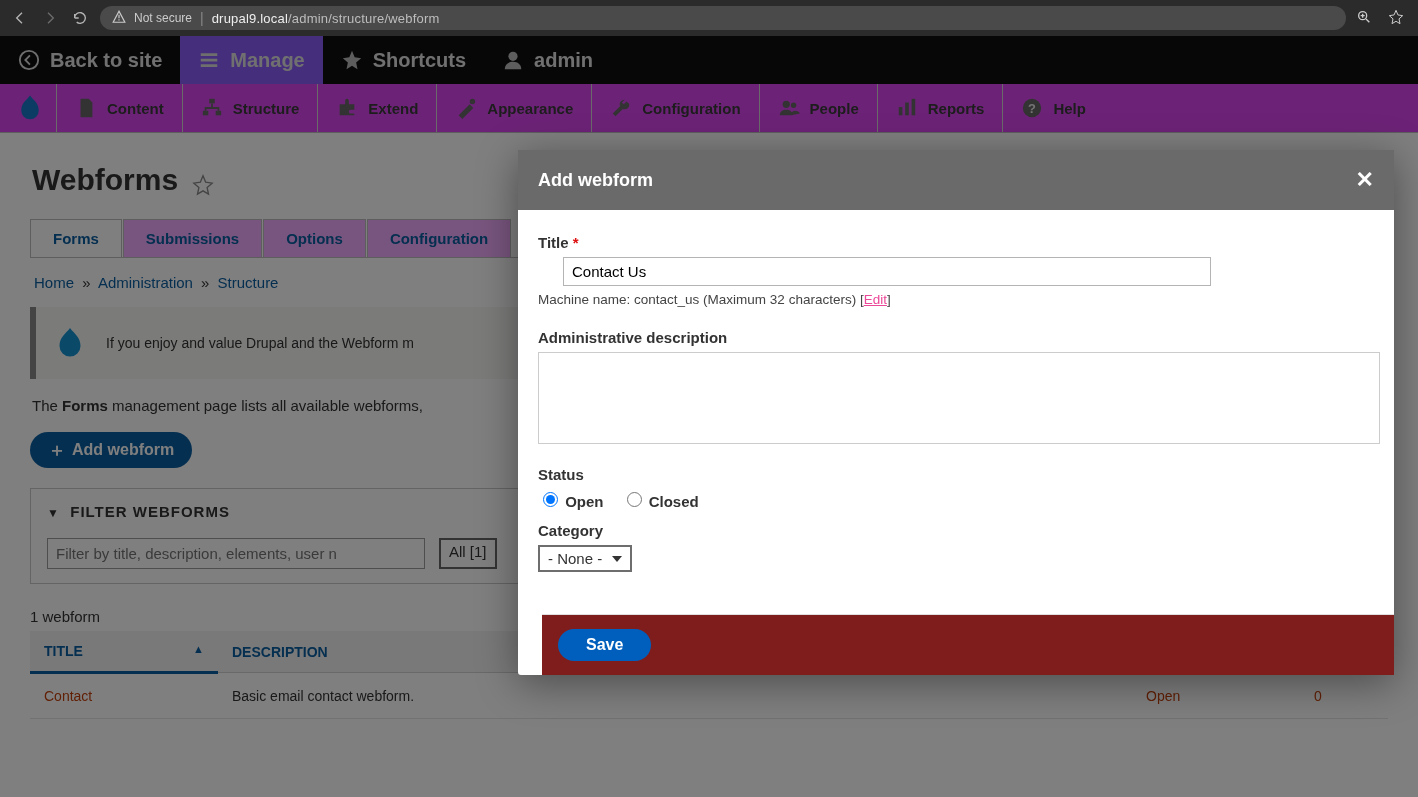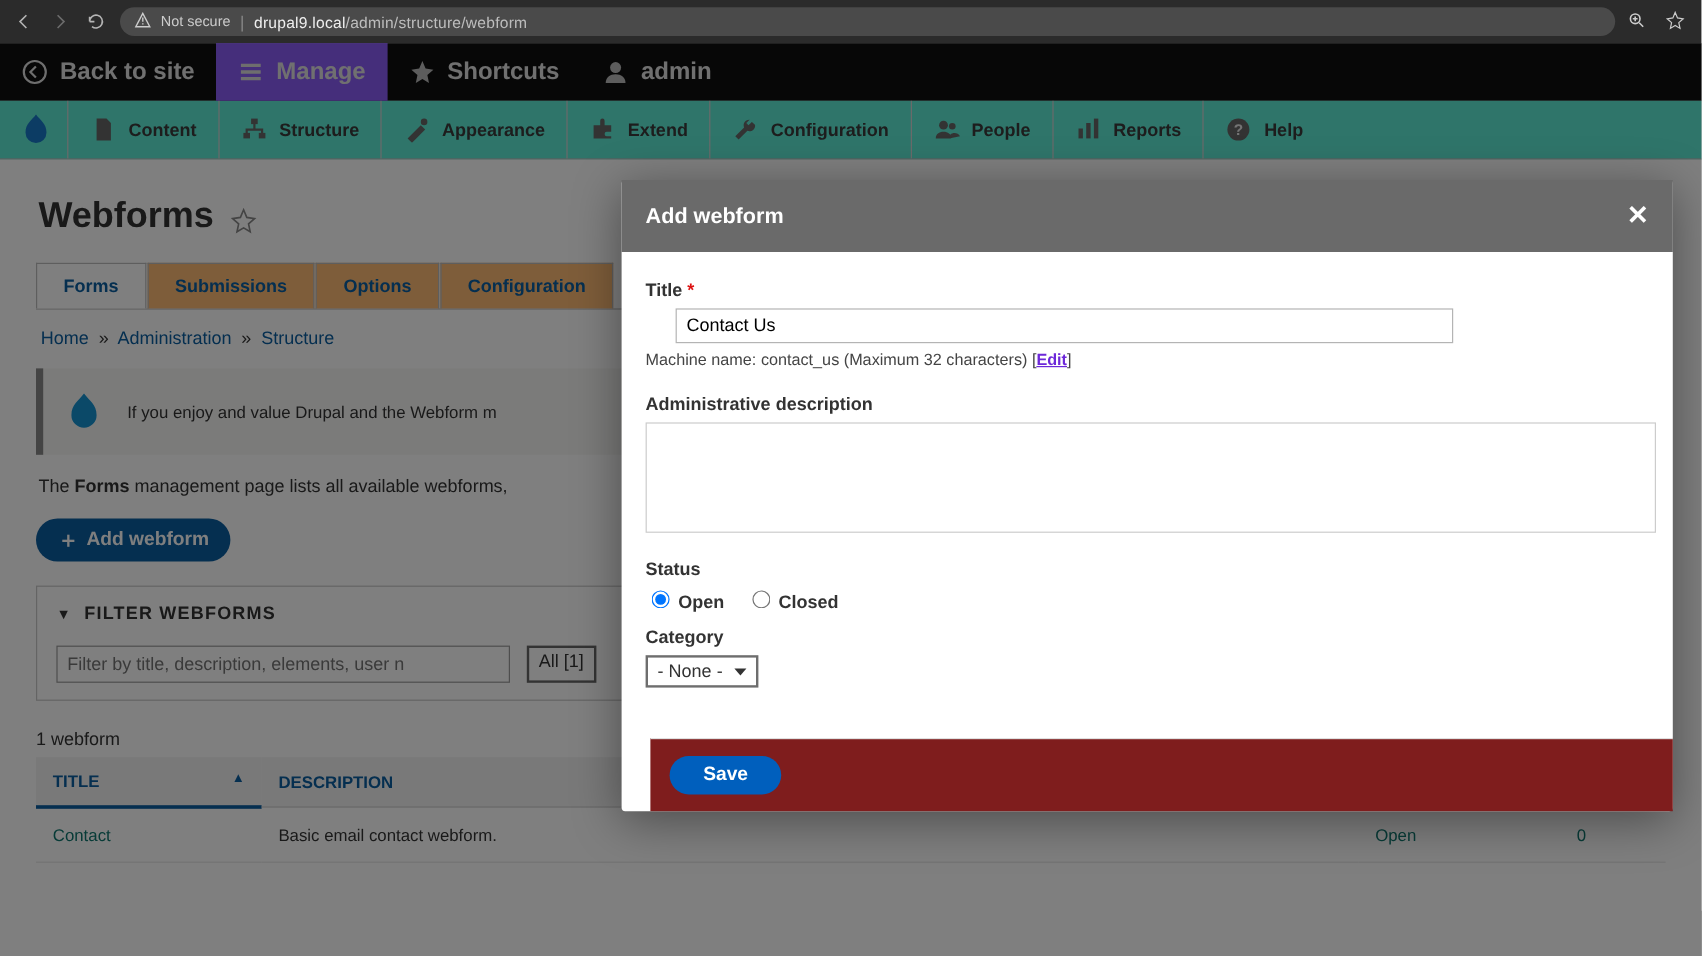--- a/index.html
+++ b/index.html
@@ -73,21 +73,21 @@
 }
 .toolbar1 .item.active {
   background: #8b5cf6;
 }
 
 .toolbar1 svg, .toolbar2 svg { fill: #b7b7b7; }
 
 
 .toolbar2 {
   height: 48px;
-  background: #5eead4;
+  background: #d946ef;
   border-bottom: 1px solid #bdbdbd;
   display: flex;
   align-items: center;
   padding-left: 12px;
 }
 .toolbar2 .drupal-logo {
   width: 36px; height: 36px; margin-right: 8px;
   display: flex; align-items: center; justify-content: center;
 }
 .toolbar2 .admin-item {
@@ -123,21 +123,21 @@
 
 .primary-tabs {
   display: flex;
   border-bottom: 1px solid #bdbdbd;
 }
 .primary-tabs .tab {
   padding: 10px 22px;
   border: 1px solid #bdbdbd;
   border-bottom: none;
   margin-right: 1px;
-  background: #fdba74;
+  background: #f0abfc;
   color: #0b5ea0;
   font-size: 15px;
   font-weight: 600;
 }
 .primary-tabs .tab.active {
   background: #fff;
   border-top: 1px solid #bdbdbd;
 }
 
 .breadcrumb {
@@ -225,21 +225,21 @@
   font-size: 14px;
   border-bottom: 1px solid #d2d2d2;
 }
 .wf-table th.sorted {
   border-bottom: 3px solid #0b5ea0;
 }
 .wf-table td {
   padding: 14px 14px;
   border-bottom: 1px solid #e5e5e5;
 }
-.wf-table a { color: #0f766e; text-decoration: none; }
+.wf-table a { color: #c2410c; text-decoration: none; }
 
 
 .overlay {
   position: absolute;
   top: 36px; left: 0; right: 0; bottom: 0;
   background: rgba(0,0,0,0.5);
 }
 .modal {
   position: absolute;
   top: 150px;
@@ -279,21 +279,21 @@
   padding: 5px 8px;
   border: 1px solid #b4b4b4;
   font-size: 15px;
   margin-left: 25px;
 }
 .machine-hint {
   font-size: 13.5px;
   color: #444;
   margin-top: 6px;
 }
-.machine-hint a { color: #6d28d9; font-weight: bold; }
+.machine-hint a { color: #ec4899; }
 
 .textarea {
   width: 840px;
   height: 90px;
   border: 1px solid #ccc;
 }
 
 .select-wrap {
   display: inline-flex;
   align-items: center;
@@ -427,30 +427,30 @@
     <svg viewBox="0 0 24 24" width="22" height="22">
         <rect x="9" y="2" width="6" height="5" fill="#666"></rect>
         <rect x="2" y="15" width="6" height="5" fill="#666"></rect>
         <rect x="16" y="15" width="6" height="5" fill="#666"></rect>
         <path d="M12 7v5M5 15v-3h14v3" stroke="#666" stroke-width="2" fill="none"></path>
       </svg>
     <span>Structure</span>
   </div>
   <div class="admin-item">
     <svg viewBox="0 0 24 24" width="22" height="22">
+        <path d="M4 8h6V4a2 2 0 0 1 4 0v4h6v6h-4a2 2 0 0 0 0 4h4v2H4z" fill="#666"></path>
+      </svg>
+    <span>Extend</span>
+  </div>
+  <div class="admin-item">
+    <svg viewBox="0 0 24 24" width="22" height="22">
         <path d="M4 20l12-12 4 4L8 24z" fill="#666"></path>
         <circle cx="19" cy="5" r="3" fill="#666"></circle>
       </svg>
     <span>Appearance</span>
-  </div>
-  <div class="admin-item">
-    <svg viewBox="0 0 24 24" width="22" height="22">
-        <path d="M4 8h6V4a2 2 0 0 1 4 0v4h6v6h-4a2 2 0 0 0 0 4h4v2H4z" fill="#666"></path>
-      </svg>
-    <span>Extend</span>
   </div>
   <div class="admin-item">
     <svg viewBox="0 0 24 24" width="22" height="22">
         <path d="M21 8a5 5 0 0 1-7 5L6 21l-3-3 8-8a5 5 0 0 1 5-7l-3 3 2 2 3-3c1 1 3 2 3 3z" fill="#666"></path>
       </svg>
     <span>Configuration</span>
   </div>
   <div class="admin-item">
     <svg viewBox="0 0 24 24" width="22" height="22">
         <circle cx="9" cy="8" r="4" fill="#666"></circle>

